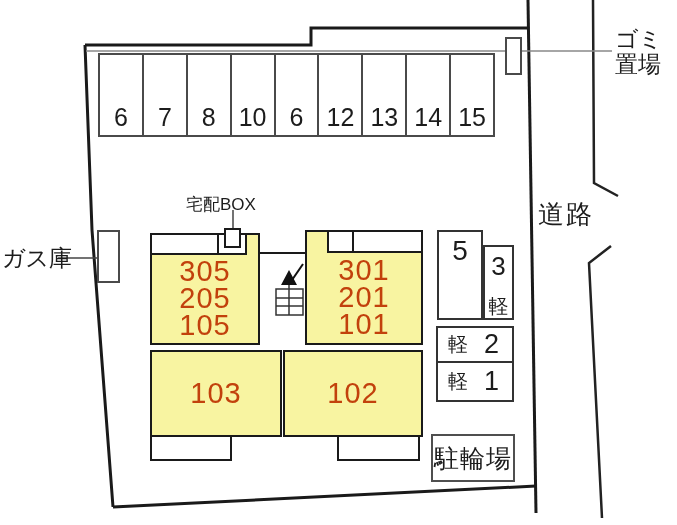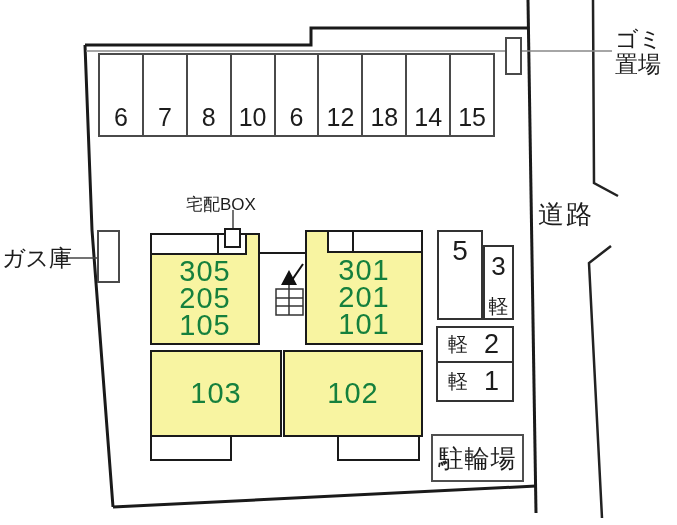--- a/index.html
+++ b/index.html
@@ -55,21 +55,21 @@
   }
   .rooms {
     position: absolute;
     left: 0; right: 0; top: 0; bottom: 0;
     display: flex;
     flex-direction: column;
     align-items: center;
     justify-content: center;
     font-size: 29px;
     line-height: 27px;
-    color: #15803d;
+    color: #c2410c;
     letter-spacing: 1px;
   }
   .white-strip {
     position: absolute;
     background: #ffffff;
   }
   .strip-divider {
     position: absolute;
     width: 2px;
     background: var(--outline, #1a1a1a);
@@ -168,21 +168,21 @@
     <div class="stall">
         <span>10</span>
       </div>
     <div class="stall">
         <span>6</span>
       </div>
     <div class="stall">
         <span>12</span>
       </div>
     <div class="stall">
-        <span>18</span>
+        <span>13</span>
       </div>
     <div class="stall">
         <span>14</span>
       </div>
     <div class="stall">
         <span>15</span>
       </div>
   </div>
 
   <div class="abs util-box" style="left:505px; top:37px; width:17px; height:38px;"></div>
@@ -244,17 +244,17 @@
   </div>
   <div class="abs side-box kei-row" style="left:436px; top:326px; width:78px; height:37px;">
     <span class="k">軽</span>
     <span class="n">2</span>
   </div>
   <div class="abs side-box kei-row" style="left:436px; top:363px; width:78px; height:39px; border-top:none;">
     <span class="k">軽</span>
     <span class="n">1</span>
   </div>
 
-  <div class="abs bicycle-box" style="left:431px; top:434px; width:93px; height:48px;">
+  <div class="abs bicycle-box" style="left:431px; top:434px; width:84px; height:48px;">
     <span>駐輪場</span>
   </div>
 
 </div>
 
 </body></html>

